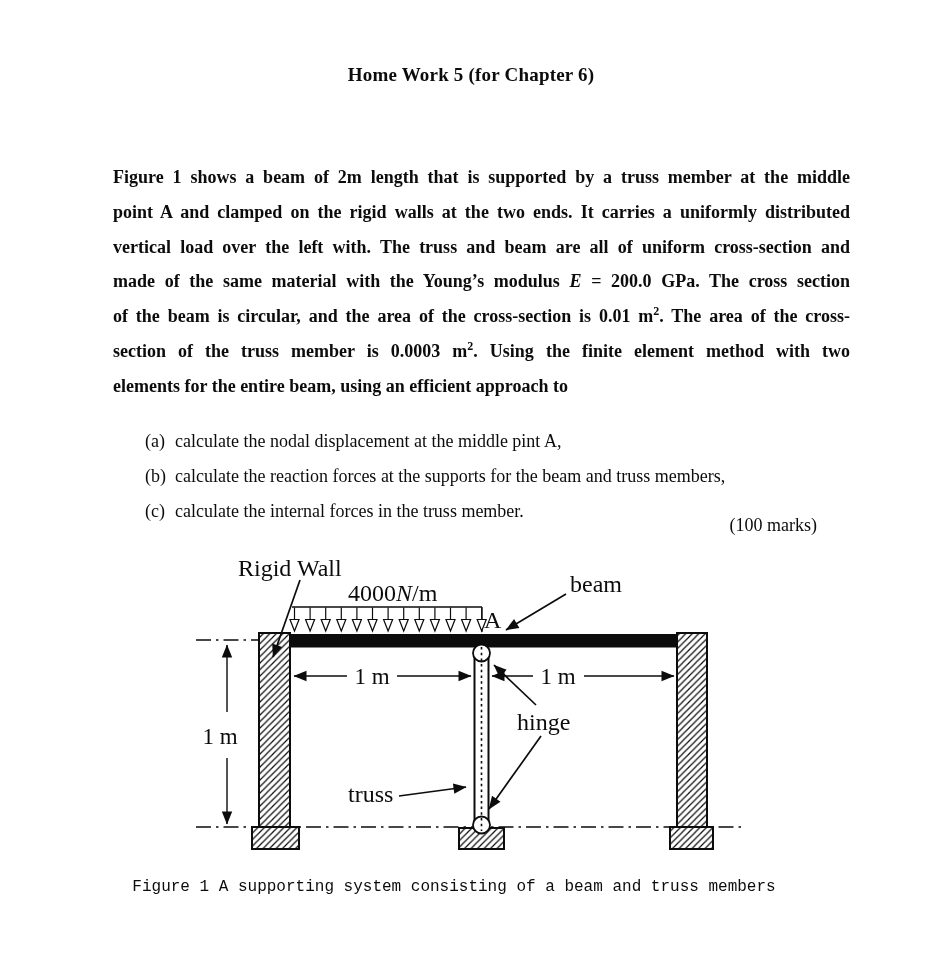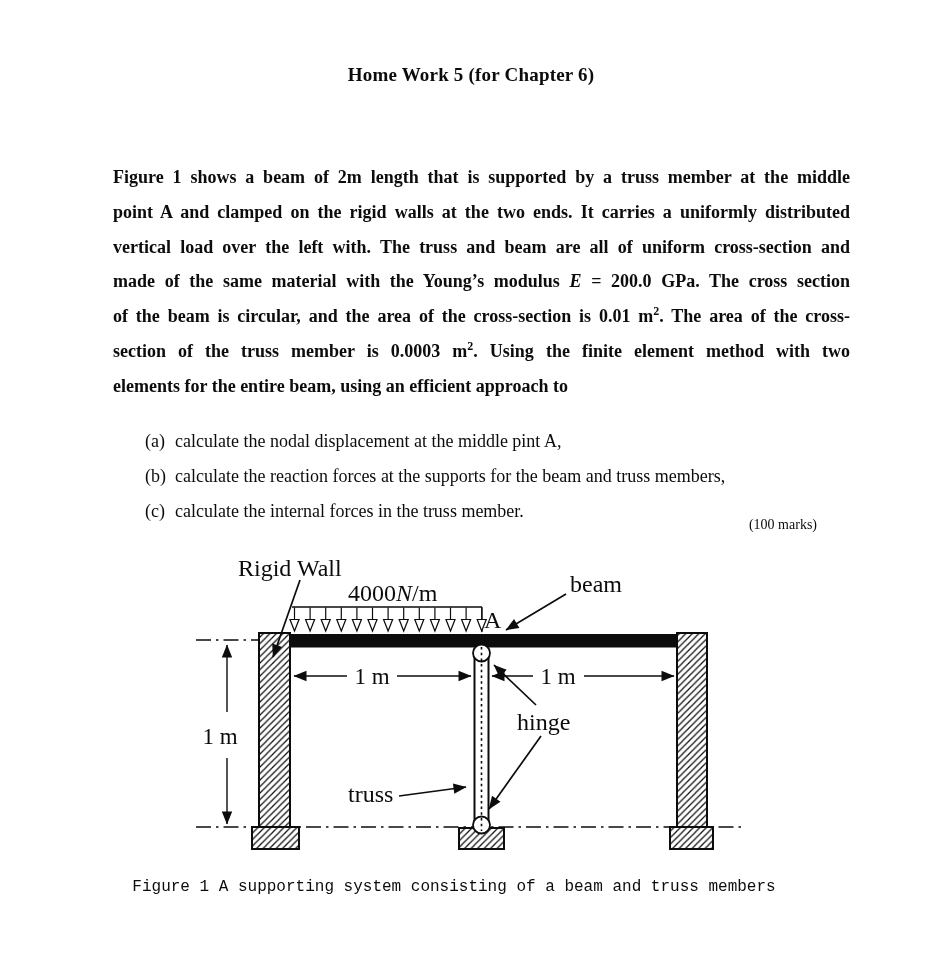--- a/index.html
+++ b/index.html
@@ -19,21 +19,21 @@
   .para .pline.last{text-align:center;text-align-last:left;}
   .para i{font-style:italic;}
   .para sup{font-size:12px;line-height:0;vertical-align:super;}
   .tasks{
     position:absolute;top:424px;left:125px;width:725px;
     font-size:18px;line-height:34.9px;margin-left:20px;
   }
   .task .marker{display:inline-block;width:30px;}
   .marks{
     position:absolute;top:508px;left:113px;width:737px;box-sizing:border-box;
-    padding-right:33px;text-align:right;font-size:14px;line-height:34.8px;
+    padding-right:33px;text-align:right;font-size:18px;line-height:34.8px;
   }
   .fig-svg{position:absolute;left:0;top:550px;}
   .fig-caption{
     position:absolute;top:878px;left:0;width:908px;text-align:center;
     font-family:Liberation Mono, monospace;font-size:16px;color:#0c0c0c;
   }
   svg text{font-family:"Liberation Serif", serif;fill:#0c0c0c;}
   .lbl{font-size:24px;}
   .dim{font-size:23px;}
 </style>

